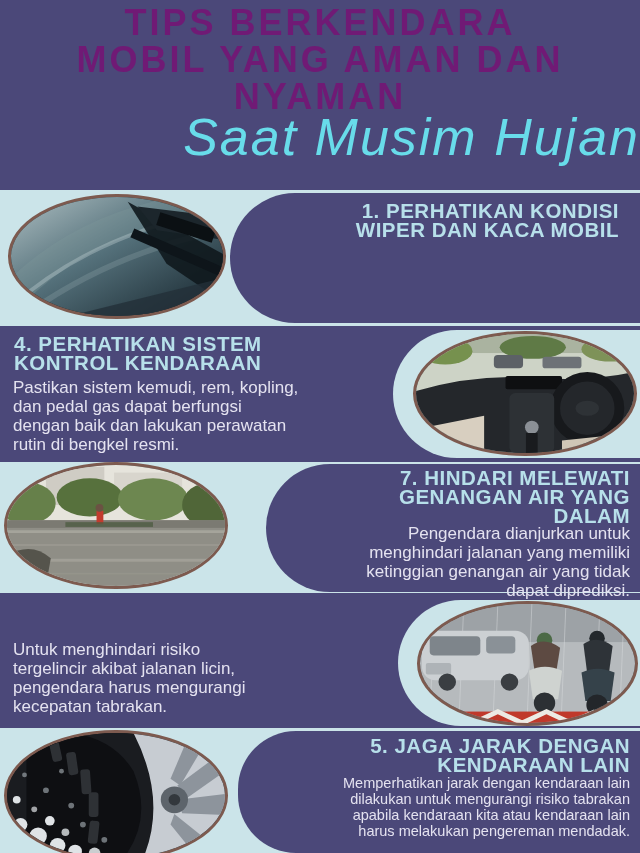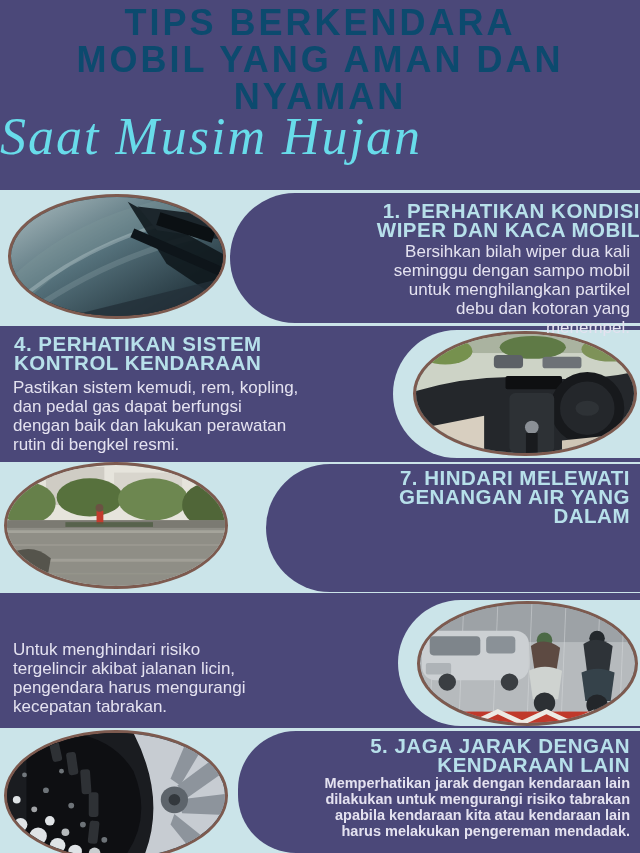--- a/index.html
+++ b/index.html
@@ -5,26 +5,26 @@
   html,body{margin:0;padding:0;background:#9aa0a8;}
   .poster{
     position:relative;width:640px;height:853px;margin:0 auto;
     background:#cbe4e9;overflow:hidden;
     font-family:"Liberation Sans",sans-serif;
   }
   
   .header-band{position:absolute;left:0;top:0;width:640px;height:190px;background:#4b4879;}
   .main-title{
     position:absolute;left:0;top:4px;width:640px;text-align:center;
-    color:#0c4a6e;font-weight:bold;font-size:36px;line-height:37px;
+    color:#701a75;font-weight:bold;font-size:36px;line-height:37px;
     letter-spacing:3px;white-space:pre-line;
   }
   .subtitle-script{
-    position:absolute;left:0;top:108px;width:640px;text-align:left;
-    color:#68dcea;font-family:Liberation Serif, serif;font-style:italic;
+    position:absolute;left:0;top:108px;width:640px;text-align:right;
+    color:#68dcea;font-family:Liberation Sans, sans-serif;font-style:italic;
     font-size:52px;line-height:58px;letter-spacing:2px;white-space:nowrap;
   }
   
   .band{position:absolute;left:0;width:640px;background:#4b4879;}
   .band2{top:326px;height:136px;}
   .band4{top:593px;height:135px;}
   
   .pill{position:absolute;right:0;}
   .pill-purple{background:#4b4879;}
   .pill-light{background:#cbe4e9;}
@@ -49,30 +49,30 @@
     position:absolute;color:#b7e0ea;font-weight:bold;
     font-size:20.5px;line-height:19px;letter-spacing:0.5px;
     white-space:pre-line;
   }
   .b{
     position:absolute;color:#e4e2f0;
     font-size:17px;line-height:19px;white-space:pre-line;
   }
   .t-right{text-align:right;}
   .t-left{text-align:left;}
-  .h1{left:250px;right:0;top:201px;}
+  .h1{left:250px;right:21px;top:201px;}
   .b1{left:270px;right:10px;top:242px;}
   .h2{left:14px;width:380px;top:334px;}
   .b2{left:13px;width:385px;top:378px;}
   .h3{left:270px;right:10px;top:468px;}
   .b3{left:270px;right:10px;top:524px;}
   .h4{left:14px;width:390px;top:602px;}
   .b4{left:13px;width:390px;top:640px;}
   .h5{left:260px;right:10px;top:736px;}
-  .b5{left:255px;right:10px;top:775px;font-size:14.5px;line-height:16px;font-weight:bold;}
+  .b5{left:255px;right:10px;top:775px;font-size:14.5px;line-height:16px;}
 </style>
 </head>
 <body>
 
 <div class="poster">
 
   <div class="header-band"></div>
   <div class="main-title">TIPS BERKENDARA
 MOBIL YANG AMAN DAN
 NYAMAN</div>
@@ -225,36 +225,35 @@
         <circle cx="18" cy="44" r="2.5"></circle>
           <circle cx="78" cy="96" r="3"></circle>
         <circle cx="100" cy="112" r="3"></circle>
           <circle cx="56" cy="40" r="2.5"></circle>
       </g>
     </svg>
   </div>
 
   <div class="h t-right h1">1. PERHATIKAN KONDISI
 WIPER DAN KACA MOBIL</div>
-  <div class="b t-right b1">Bersihkan bilah wiper dua kali
-seminggu dengan sampo mobil
-untuk menghilangkan partikel
-debu dan kotoran yang
-menempel.</div>
 
   <div class="h t-left h2">4. PERHATIKAN SISTEM
 KONTROL KENDARAAN</div>
   <div class="b t-left b2">Pastikan sistem kemudi, rem, kopling,
 dan pedal gas dapat berfungsi
 dengan baik dan lakukan perawatan
 rutin di bengkel resmi.</div>
 
   <div class="h t-right h3">7. HINDARI MELEWATI
 GENANGAN AIR YANG
 DALAM</div>
+  <div class="b t-right b3">Pengendara dianjurkan untuk
+menghindari jalanan yang memiliki
+ketinggian genangan air yang tidak
+dapat diprediksi.</div>
 
   <div class="b t-left b4">Untuk menghindari risiko
 tergelincir akibat jalanan licin,
 pengendara harus mengurangi
 kecepatan tabrakan.</div>
 
   <div class="h t-right h5">5. JAGA JARAK DENGAN
 KENDARAAN LAIN</div>
   <div class="b t-right b5">Memperhatikan jarak dengan kendaraan lain
 dilakukan untuk mengurangi risiko tabrakan

